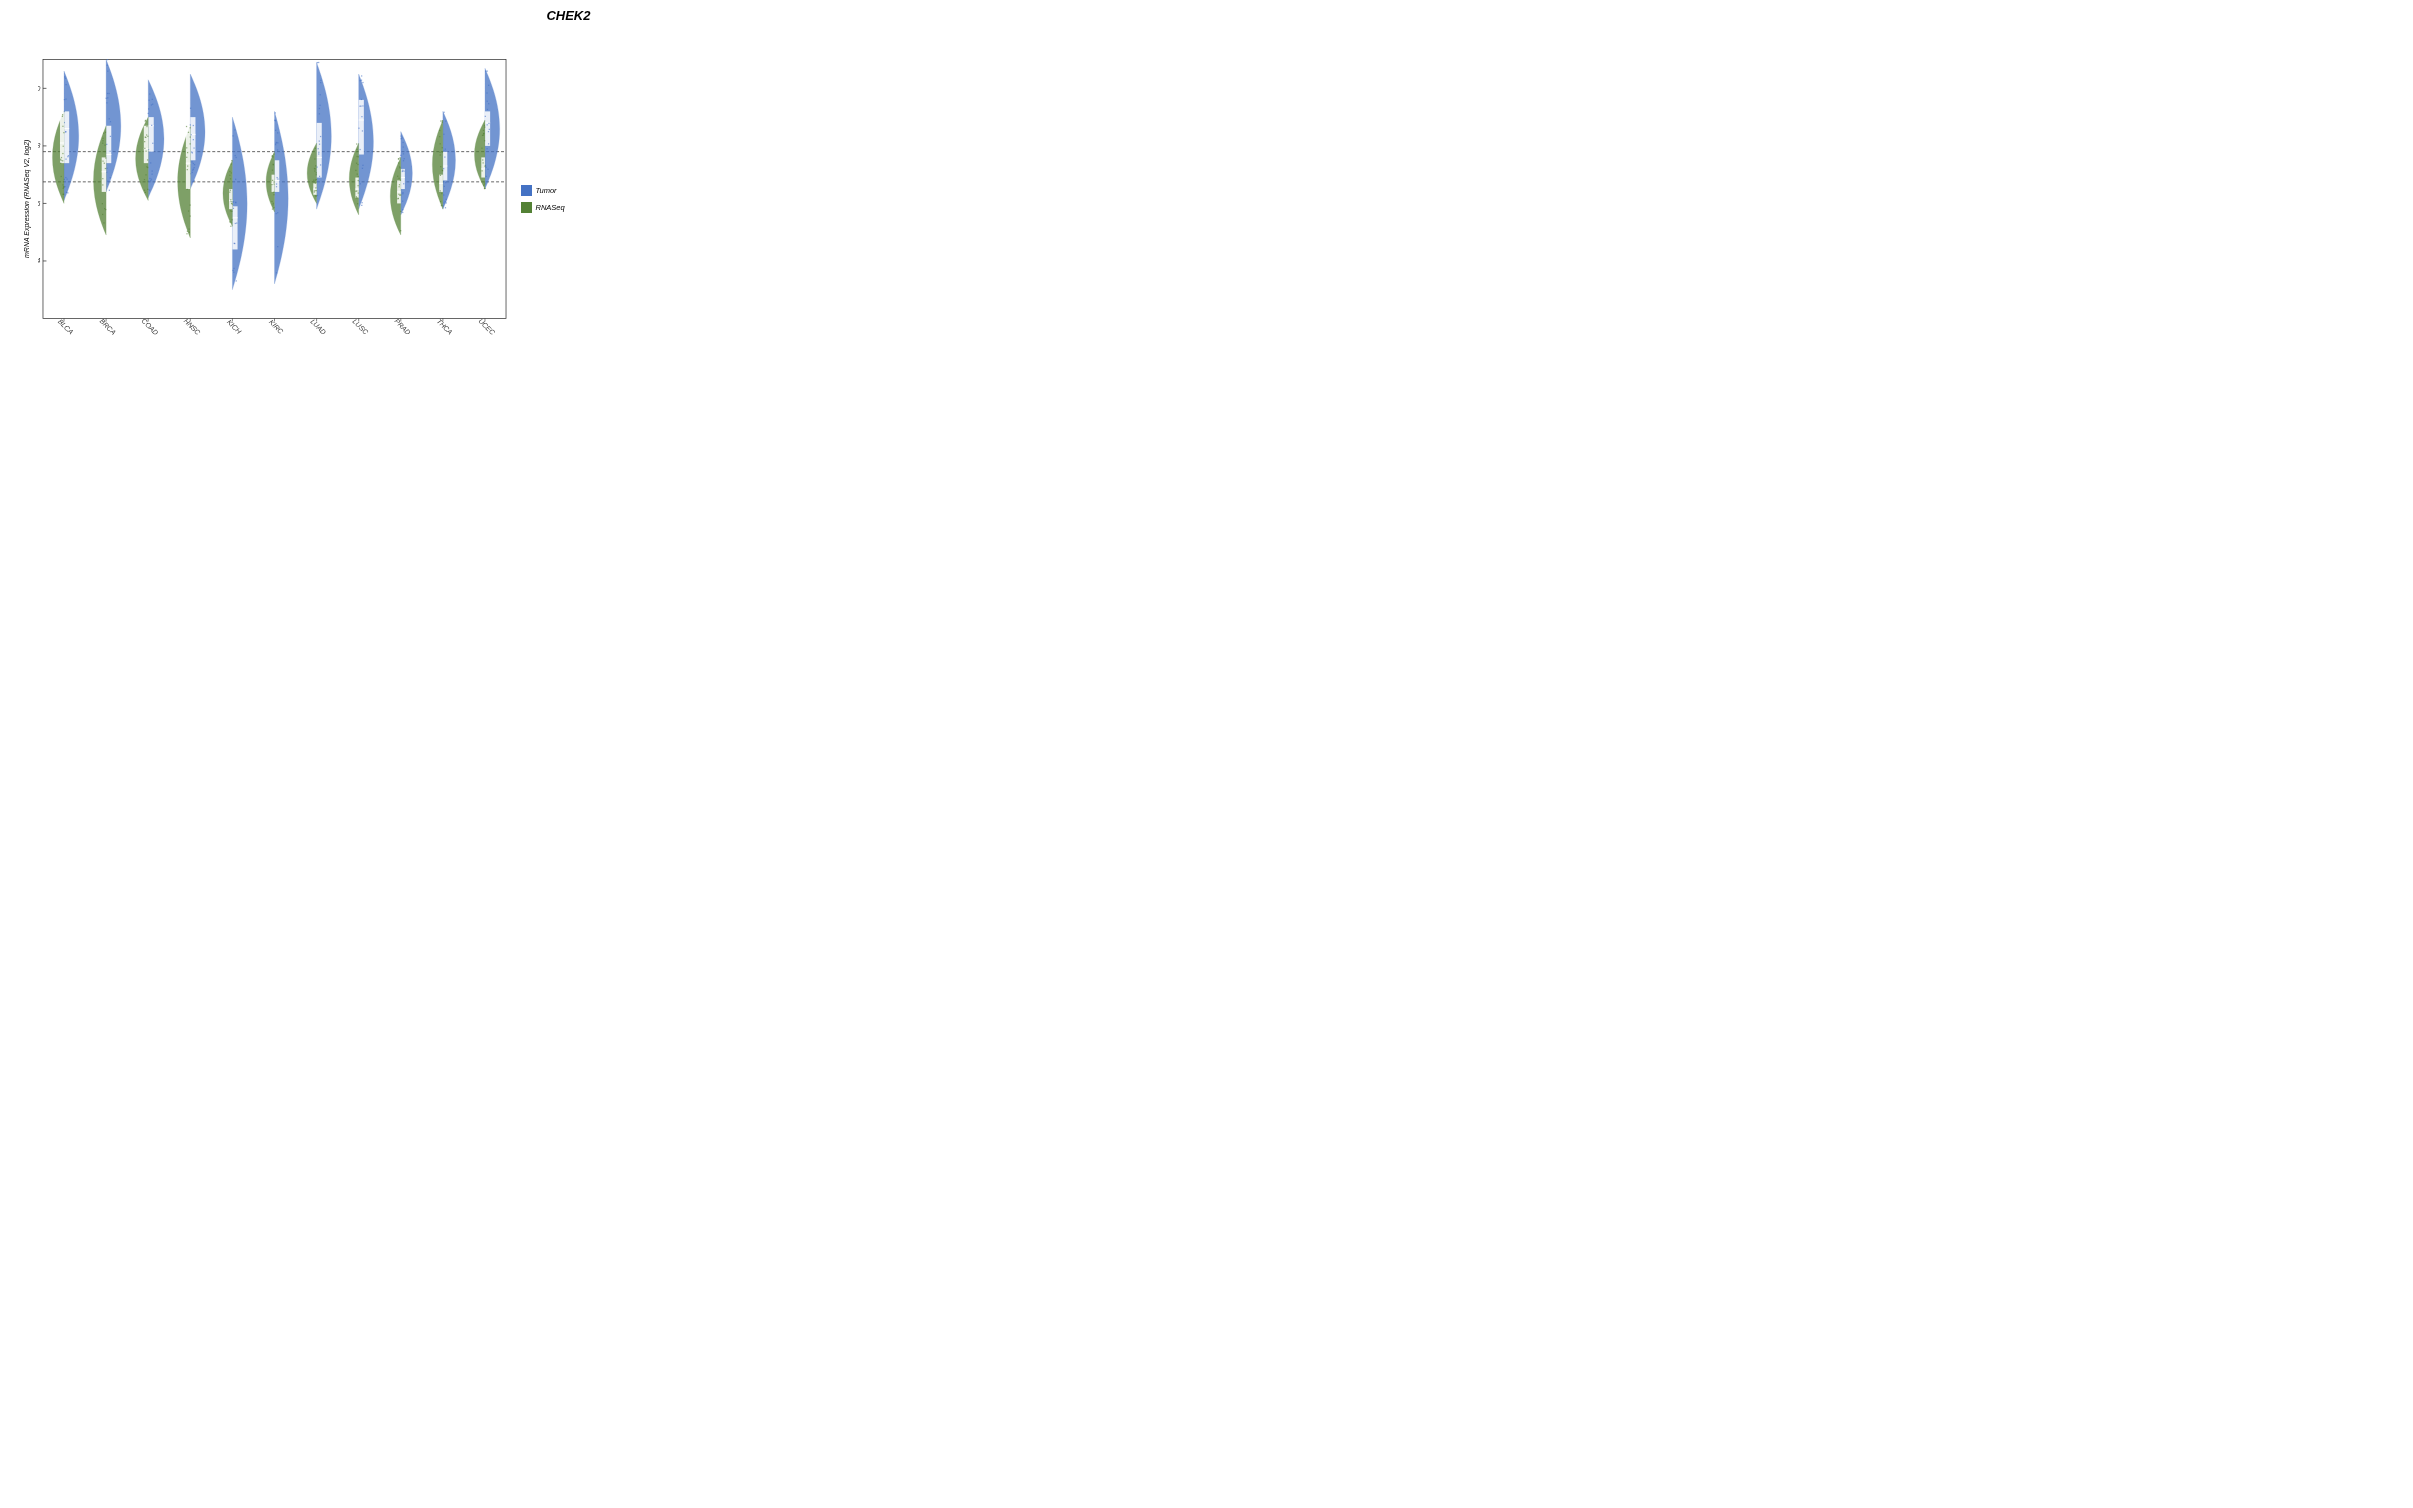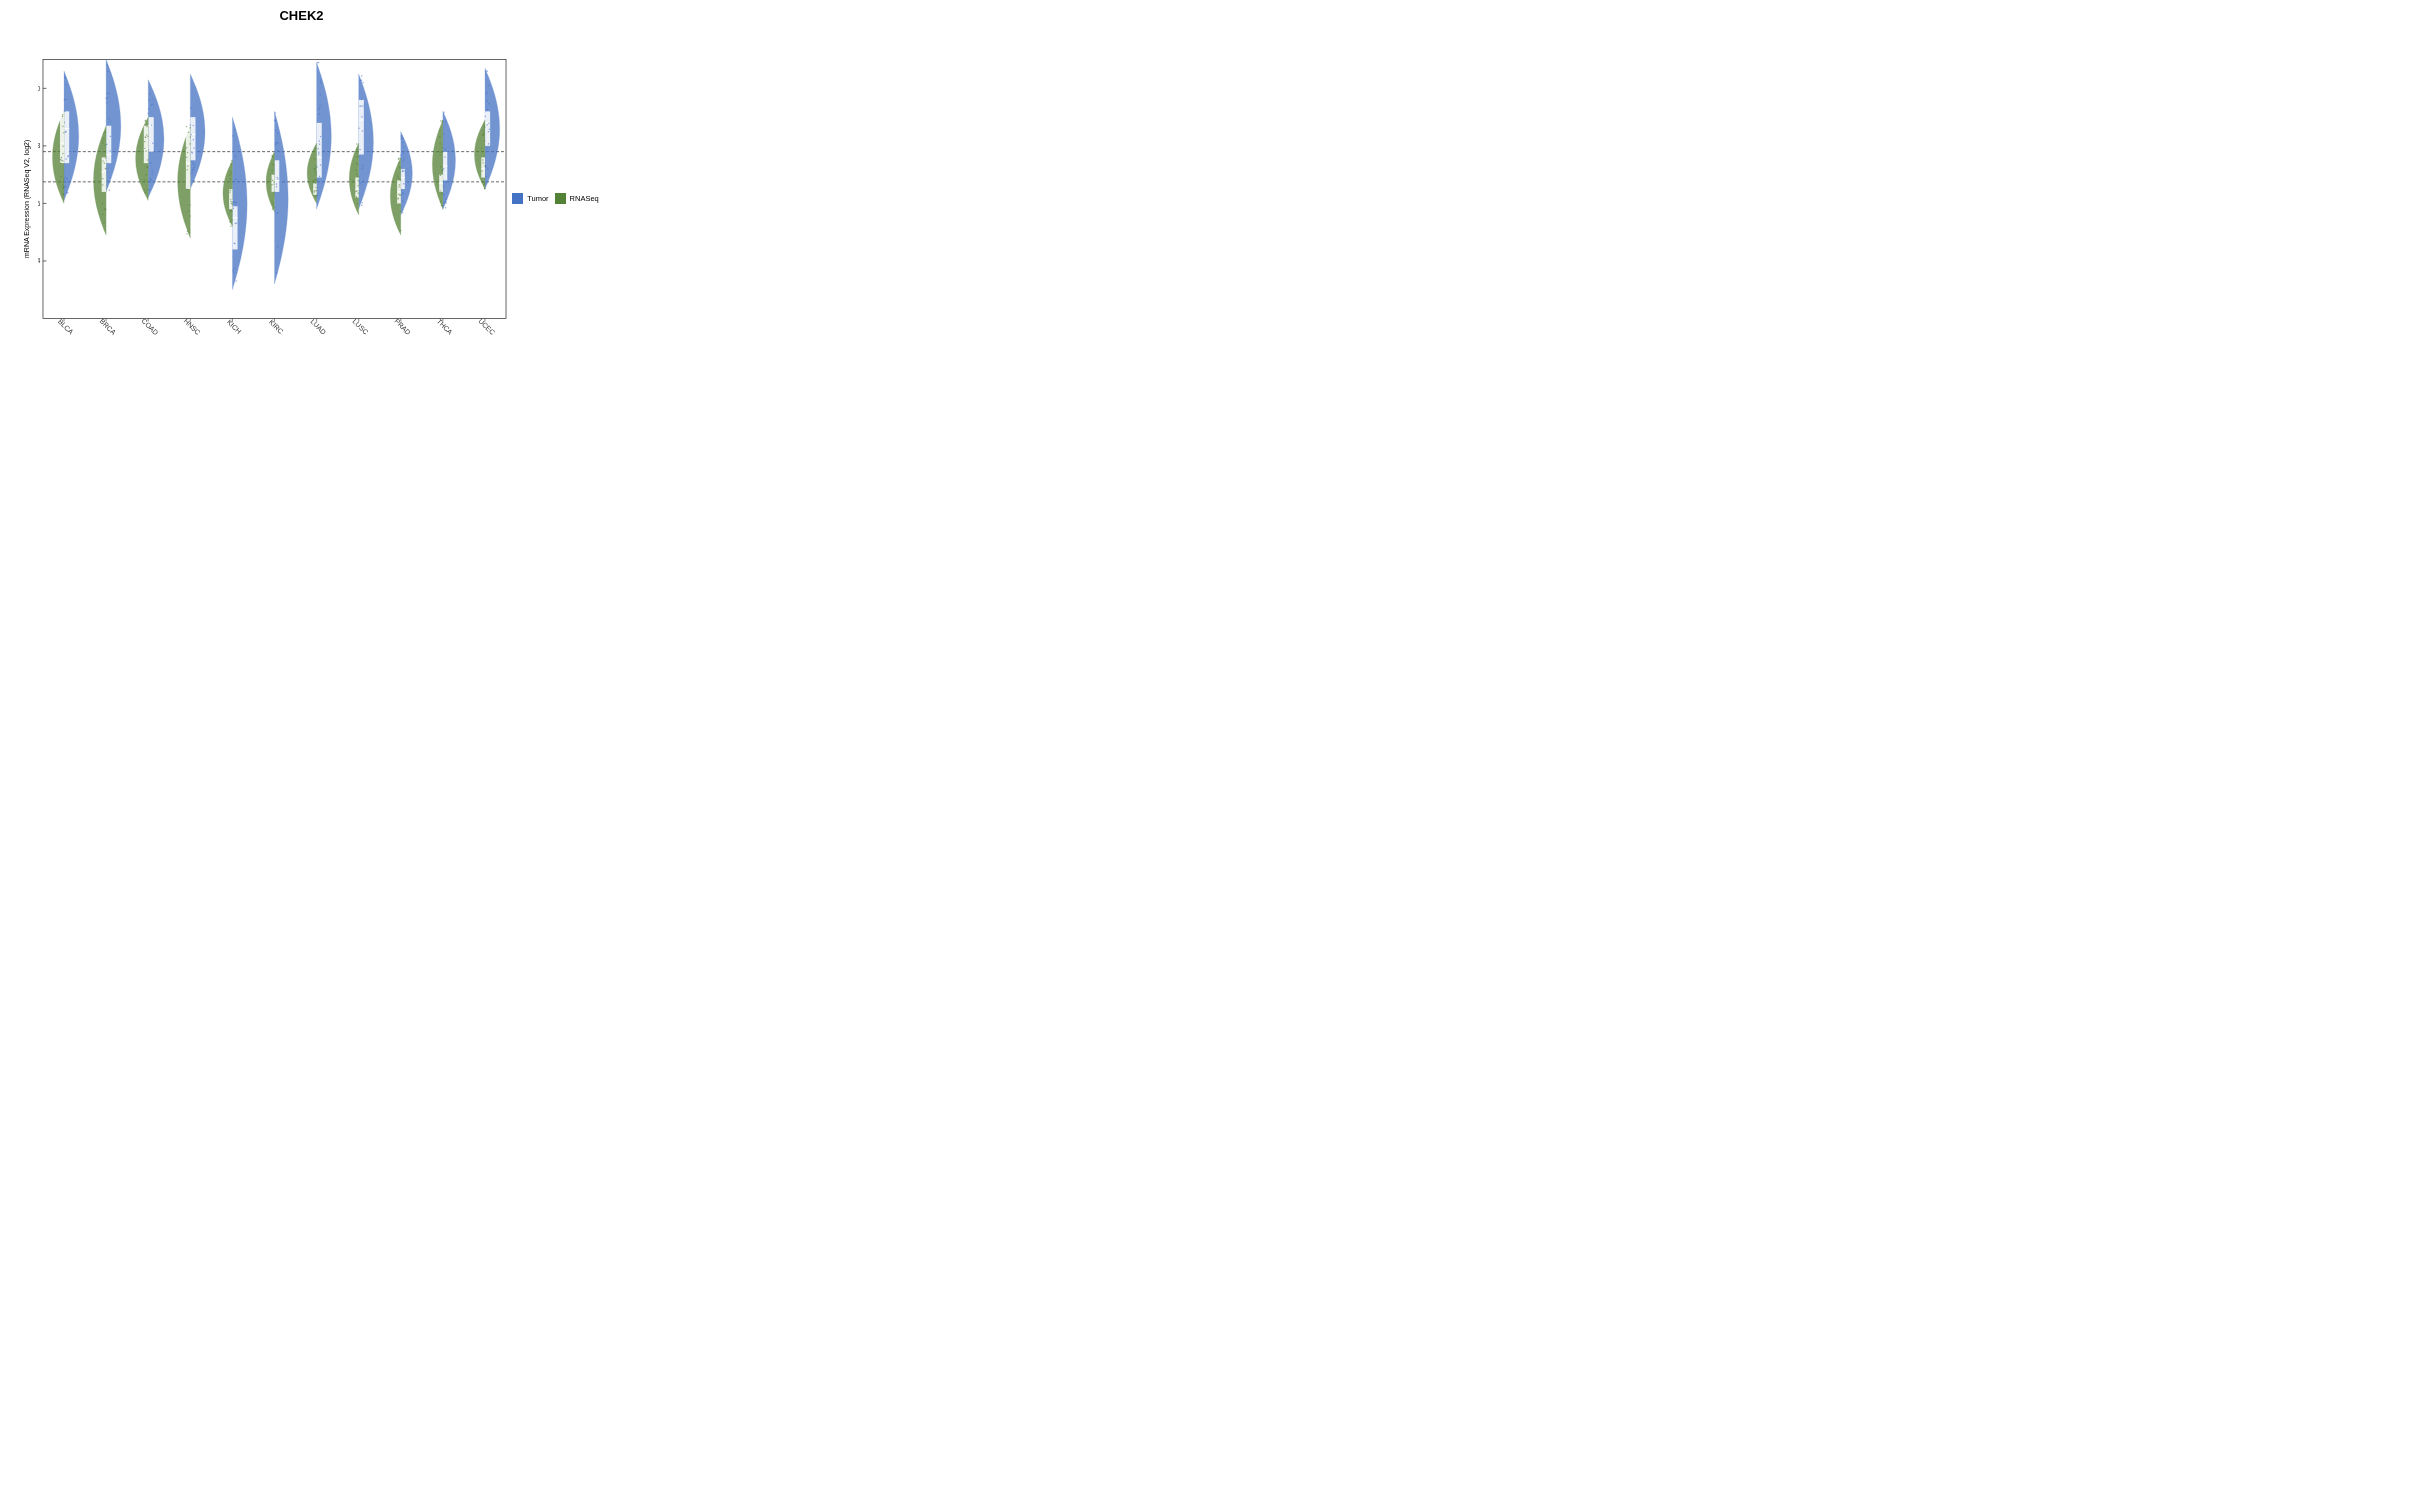--- a/index.html
+++ b/index.html
@@ -11,21 +11,22 @@
       display: flex;
       align-items: center;
       justify-content: center;
     }
     .chart-container {
       width: 578px;
       height: 362px;
       position: relative;
       display: flex;
       flex-direction: column;
-      align-items: center;
+      align-items: flex-end;
+      font-style: italic;
     }
     .chart-title {
       font-size: 13px;
       font-weight: bold;
       margin-bottom: 5px;
       text-align: center;
     }
     .chart-body {
       display: flex;
       flex-direction: row;
@@ -53,21 +54,21 @@
       flex-direction: row;
       flex: 1;
     }
     .plot-svg-container {
       flex: 1;
       position: relative;
     }
     .legend-container {
       width: 80px;
       display: flex;
-      flex-direction: row;
+      flex-direction: column;
       justify-content: center;
       padding-left: 10px;
       gap: 6px;
     }
     .legend-item {
       display: flex;
       align-items: center;
       gap: 4px;
       font-size: 7.5px;
     }

